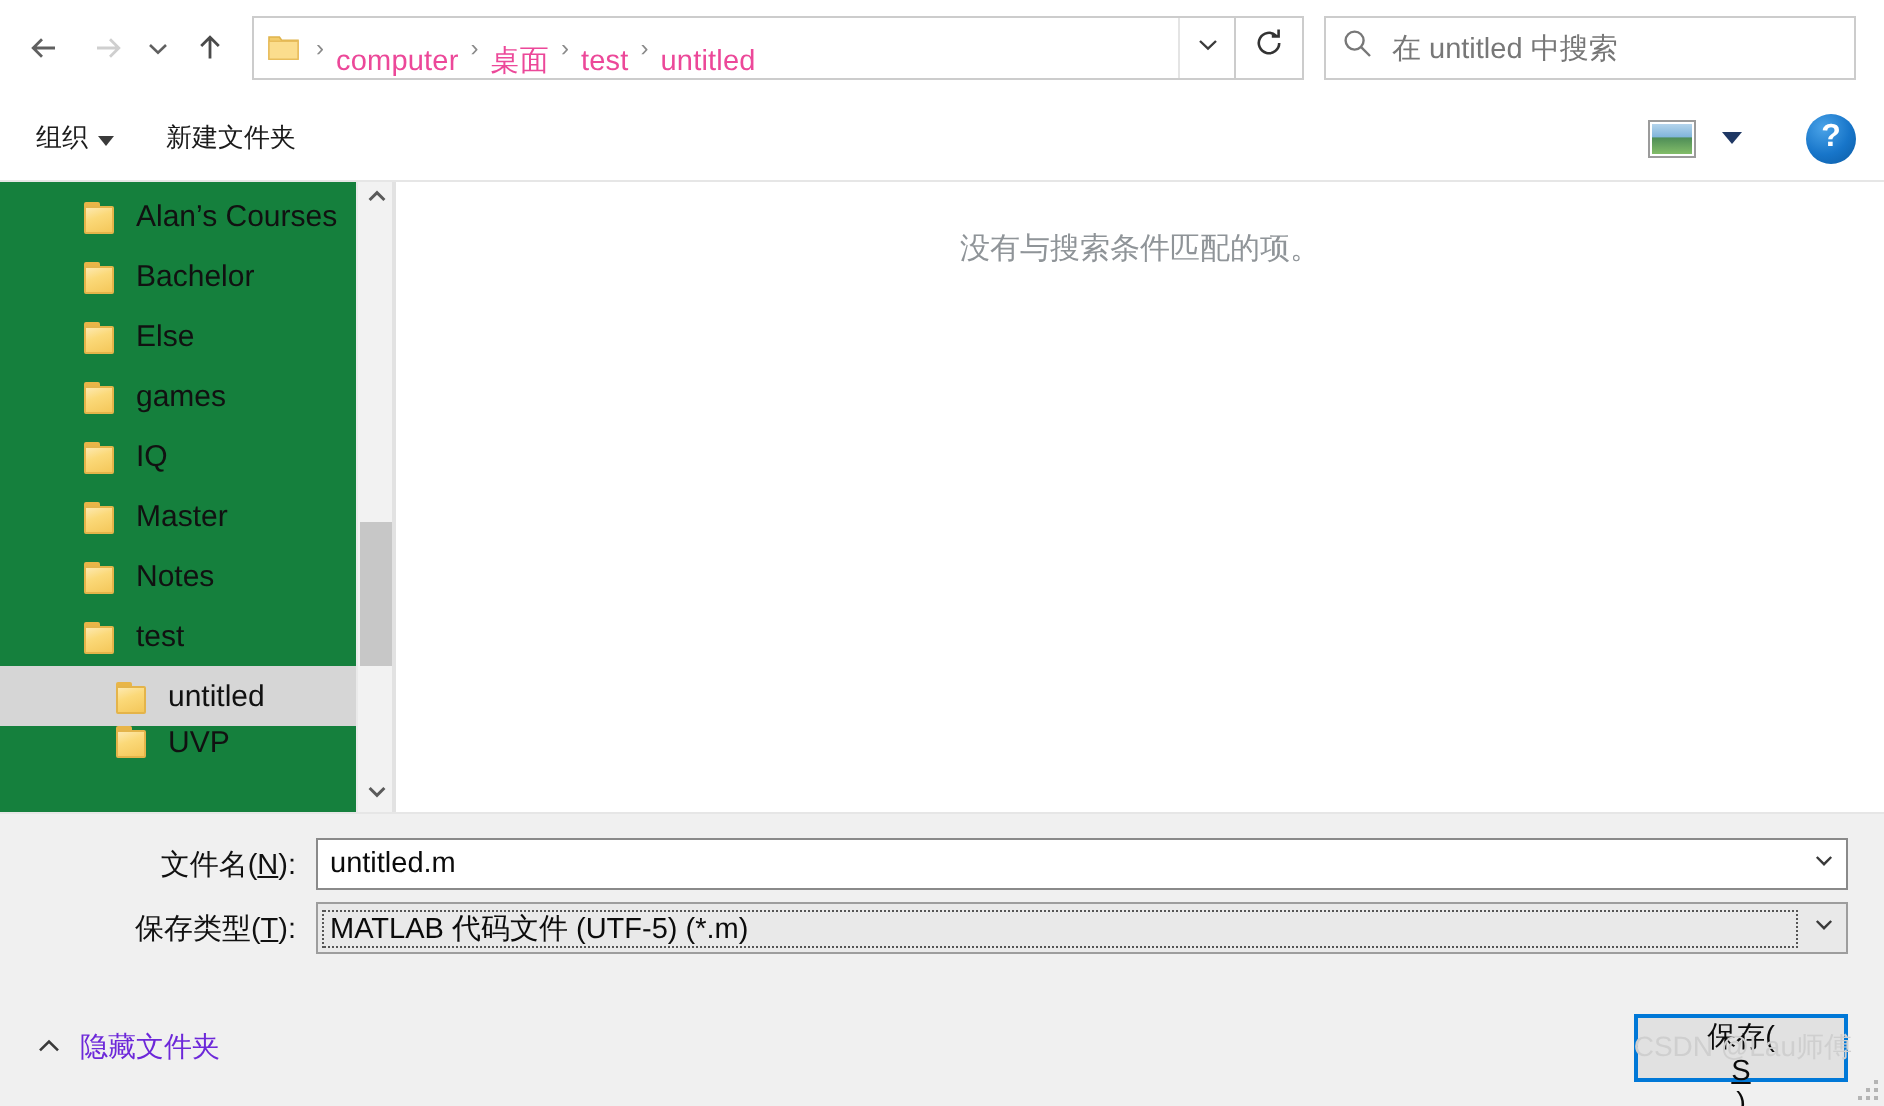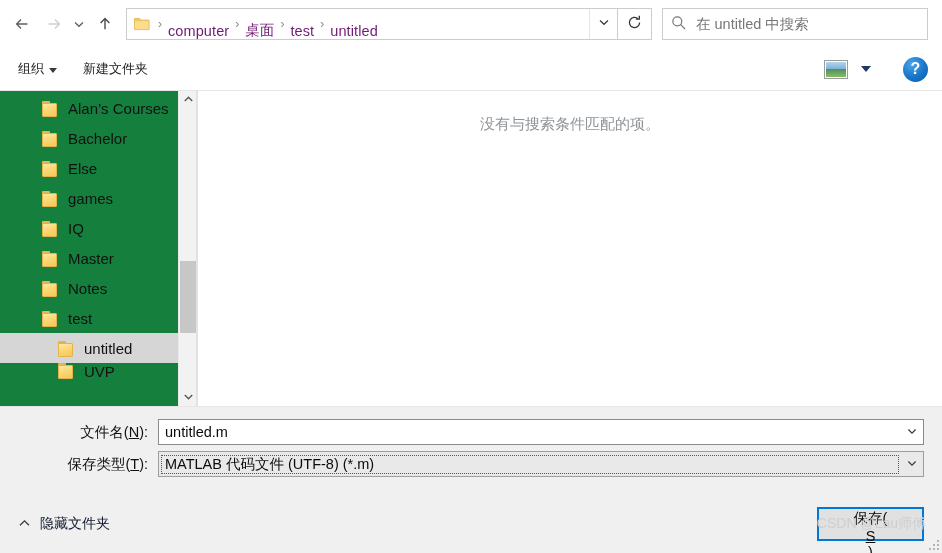--- a/index.html
+++ b/index.html
@@ -70,21 +70,21 @@
     margin-right: 2px;
     position: relative;
   }
   .crumb-sep {
     color: #8a8a8a;
     font-size: 12px;
     padding: 0 6px;
     flex: 0 0 auto;
   }
   .crumb-txt {
-    color: #701a75;
+    color: #ec4899;
     font-size: 14.5px;
     flex: 0 0 auto;
     letter-spacing: 0.1px;
     margin-top: 13px;
   }
   .addr-chevron {
     flex: 0 0 auto;
     width: 28px; height: 30px;
     display: flex; align-items: center; justify-content: center;
     color: #3b3b3b;
@@ -342,21 +342,21 @@
     display: flex;
     align-items: center;
     padding: 0 18px 0 18px;
     position: relative;
   }
   .hidefolders {
     display: flex;
     align-items: flex-end;
     gap: 9px;
     font-size: 14px;
-    color: #0f172a;
+    color: #6d28d9;
     white-space: nowrap;
   }
   .btnrow {
     margin-left: auto;
     display: flex;
     align-items: center;
     gap: 16px;
   }
   .btn {
     width: 107px;
@@ -579,21 +579,21 @@
               <path d="M2.4 4.5 6 8.1 9.6 4.5"></path>
             </svg>
           </span>
         </span>
       </div>
     </div>
 
     <div class="formrow">
       <div class="formlabel"><span>保存类型(</span><u>T</u><span>):</span></div>
       <div class="combo combo-type">
-        <span class="combo-value">MATLAB 代码文件 (UTF-8) (*.m)</span>
+        <span class="combo-value">MATLAB 代码文件 (UTF-5) (*.m)</span>
         <span class="combo-arrow">
           <span>
             <svg width="12" height="12" viewBox="0 0 12 12" fill="none" stroke="currentColor" stroke-width="1.2">
               <path d="M2.4 4.5 6 8.1 9.6 4.5"></path>
             </svg>
           </span>
         </span>
       </div>
     </div>
   </div>

